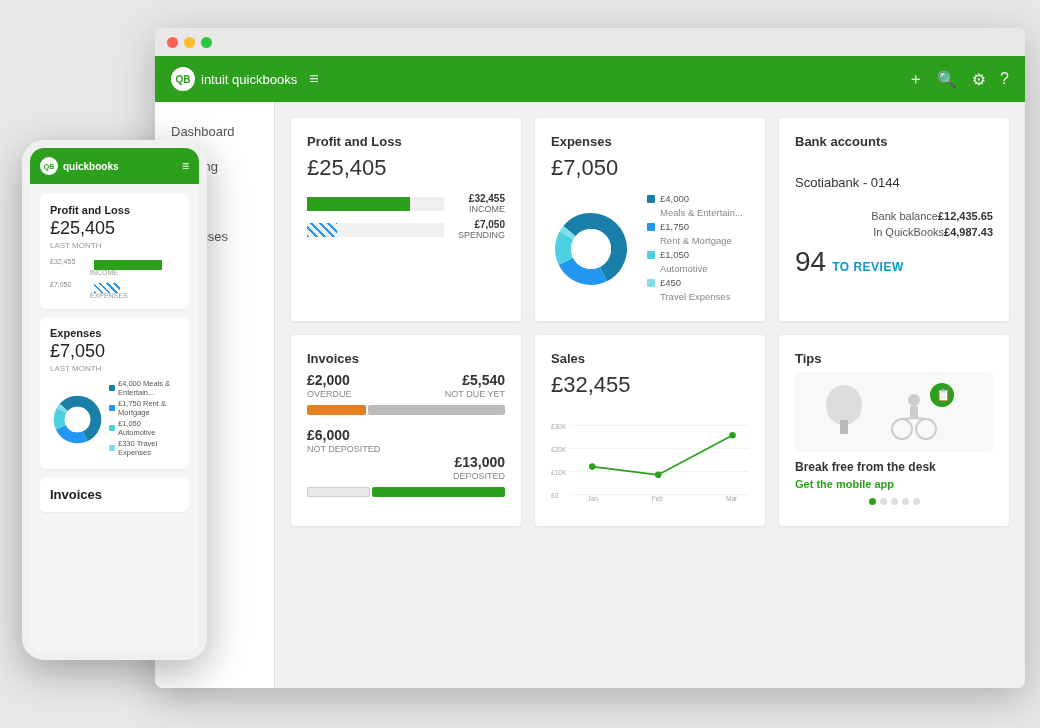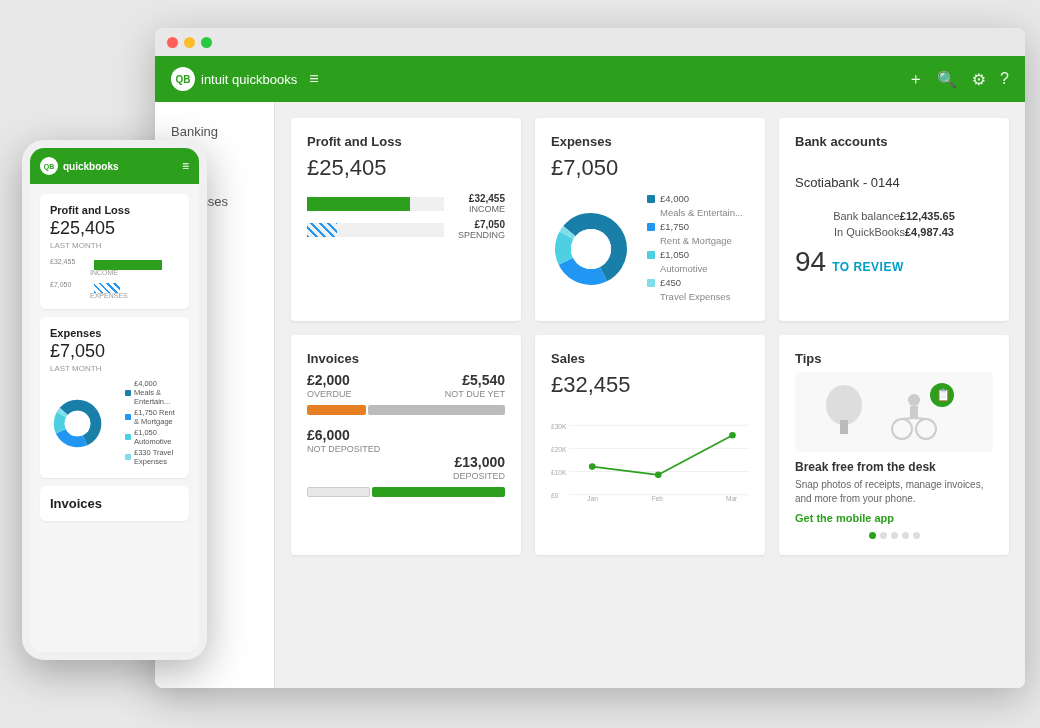--- a/index.html
+++ b/index.html
@@ -227,21 +227,21 @@
 
     
     .bank-subtitle {
       font-size: 13px;
       color: #333;
       font-weight: 500;
       margin-bottom: 20px;
     }
     .bank-row {
       display: flex;
-      justify-content: center;
+      justify-content: flex-end;
       font-size: 11px;
       color: #555;
       margin-bottom: 4px;
     }
     .bank-row strong { color: #333; }
     .review-row {
       display: flex;
       align-items: baseline;
       gap: 6px;
       margin-top: 8px;
@@ -404,21 +404,21 @@
       display: inline-block;
     }
     .phone-bar-expense {
       height: 100%;
       background: repeating-linear-gradient(45deg,#2196F3,#2196F3 2px,transparent 2px,transparent 5px);
       width: 30%;
       display: inline-block;
     }
 
     .phone-expenses-content {
-      display: flex; gap: 20px; align-items: center;
+      display: flex; gap: 4px; align-items: center;
     }
     .phone-donut { width: 55px; height: 55px; flex-shrink: 0; }
     .phone-legend { flex: 1; }
     .phone-legend-item {
       display: flex; align-items: center; gap: 3px;
       font-size: 7.5px; color: #555; margin-bottom: 2px;
     }
     .phone-legend-dot { width: 6px; height: 6px; border-radius: 1px; flex-shrink: 0; }
 
     .phone-invoices-title { font-size: 13px; font-weight: 700; color: #222; }
@@ -450,20 +450,21 @@
         <span class="nav-icon">＋</span>
         <span class="nav-icon">🔍</span>
         <span class="nav-icon">⚙</span>
         <span class="nav-icon">?</span>
       </div>
     </div>
 
     <div class="qb-main">
 
       <div class="qb-sidebar">
+        <div class="sidebar-item">Dashboard</div>
         <div class="sidebar-item">Banking</div>
         <div class="sidebar-item">Sales</div>
         <div class="sidebar-item">Expenses</div>
       </div>
 
       <div class="qb-content">
         <div class="dashboard-grid">
 
           <div class="card">
             <div class="card-title">Profit and Loss</div>
@@ -635,21 +636,20 @@
                 <circle cx="88" cy="54" r="10" fill="none" stroke="#ccc" stroke-width="2"></circle>
                 <circle cx="112" cy="54" r="10" fill="none" stroke="#ccc" stroke-width="2"></circle>
                 <line x1="88" y1="44" x2="100" y2="43" stroke="#ccc" stroke-width="2"></line>
                 <line x1="100" y1="43" x2="112" y2="44" stroke="#ccc" stroke-width="2"></line>
 
                 <circle cx="128" cy="20" r="12" fill="#2ca01c"></circle>
                 <text x="122" y="24" font-size="12" fill="white">📋</text>
               </svg>
             </div>
             <div class="tips-text">Break free from the desk</div>
-            <div class="tips-sub">Snap photos of receipts, manage invoices, and more from your phone.</div>
             <div class="tips-link">Get the mobile app</div>
             <div class="tips-dots">
               <div class="dot dot-active"></div>
               <div class="dot dot-inactive"></div>
               <div class="dot dot-inactive"></div>
               <div class="dot dot-inactive"></div>
               <div class="dot dot-inactive"></div>
             </div>
           </div>
 

